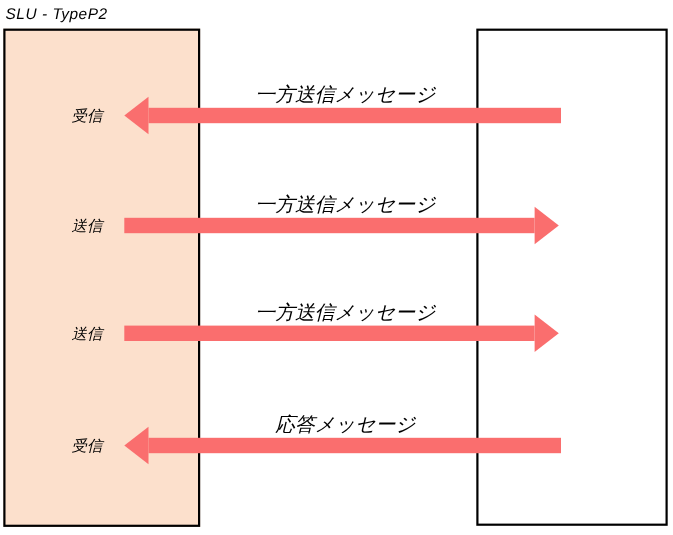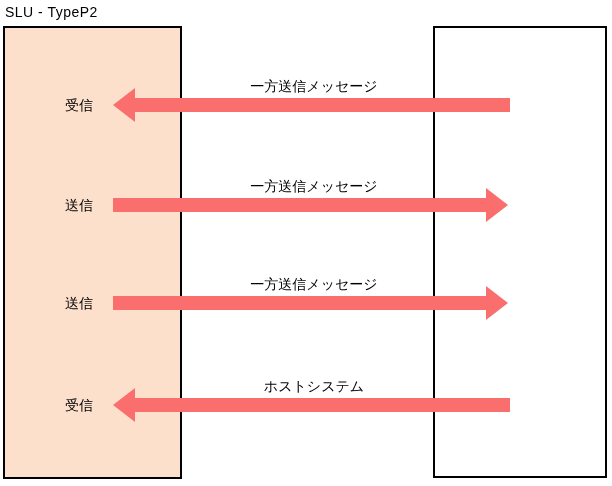--- a/index.html
+++ b/index.html
@@ -14,20 +14,21 @@
   body {
     font-family: "Liberation Sans", "DejaVu Sans", sans-serif;
     color: var(--text);
   }
   .canvas {
     position: relative;
     width: 612px;
     height: 486px;
     background: #ffffff;
     overflow: hidden;
+    font-style: italic;
   }
   .system-title {
     position: absolute;
     top: 4px;
     font-size: 14px;
     line-height: 17px;
     white-space: nowrap;
     letter-spacing: 0.5px;
   }
   .system-title.left  { left: 5px; }
@@ -62,21 +63,21 @@
     top: -8px;
     font-size: 14px;
     line-height: 16px;
     white-space: nowrap;
   }
   .message-label {
     position: absolute;
     left: 314px;
     top: -27px;
     transform: translateX(-50%);
-    font-size: 14px;
+    font-size: 18px;
     line-height: 16px;
     white-space: nowrap;
   }
   .arrow-body {
     position: absolute;
     top: -7px;
     height: 14px;
     background: var(--arrow);
   }
   .flow-row.dir-left  .arrow-body { left: 135px; width: 375px; }
@@ -119,18 +120,18 @@
 
   <div class="flow-row dir-right" style="--cy:303">
     <span class="endpoint-label">送信</span>
     <span class="message-label">一方送信メッセージ</span>
     <span class="arrow-body"></span>
     <span class="arrow-head"></span>
   </div>
 
   <div class="flow-row dir-left" style="--cy:405">
     <span class="endpoint-label">受信</span>
-    <span class="message-label">ホストシステム</span>
+    <span class="message-label">応答メッセージ</span>
     <span class="arrow-body"></span>
     <span class="arrow-head"></span>
   </div>
 
 </div>
 
 </body></html>

